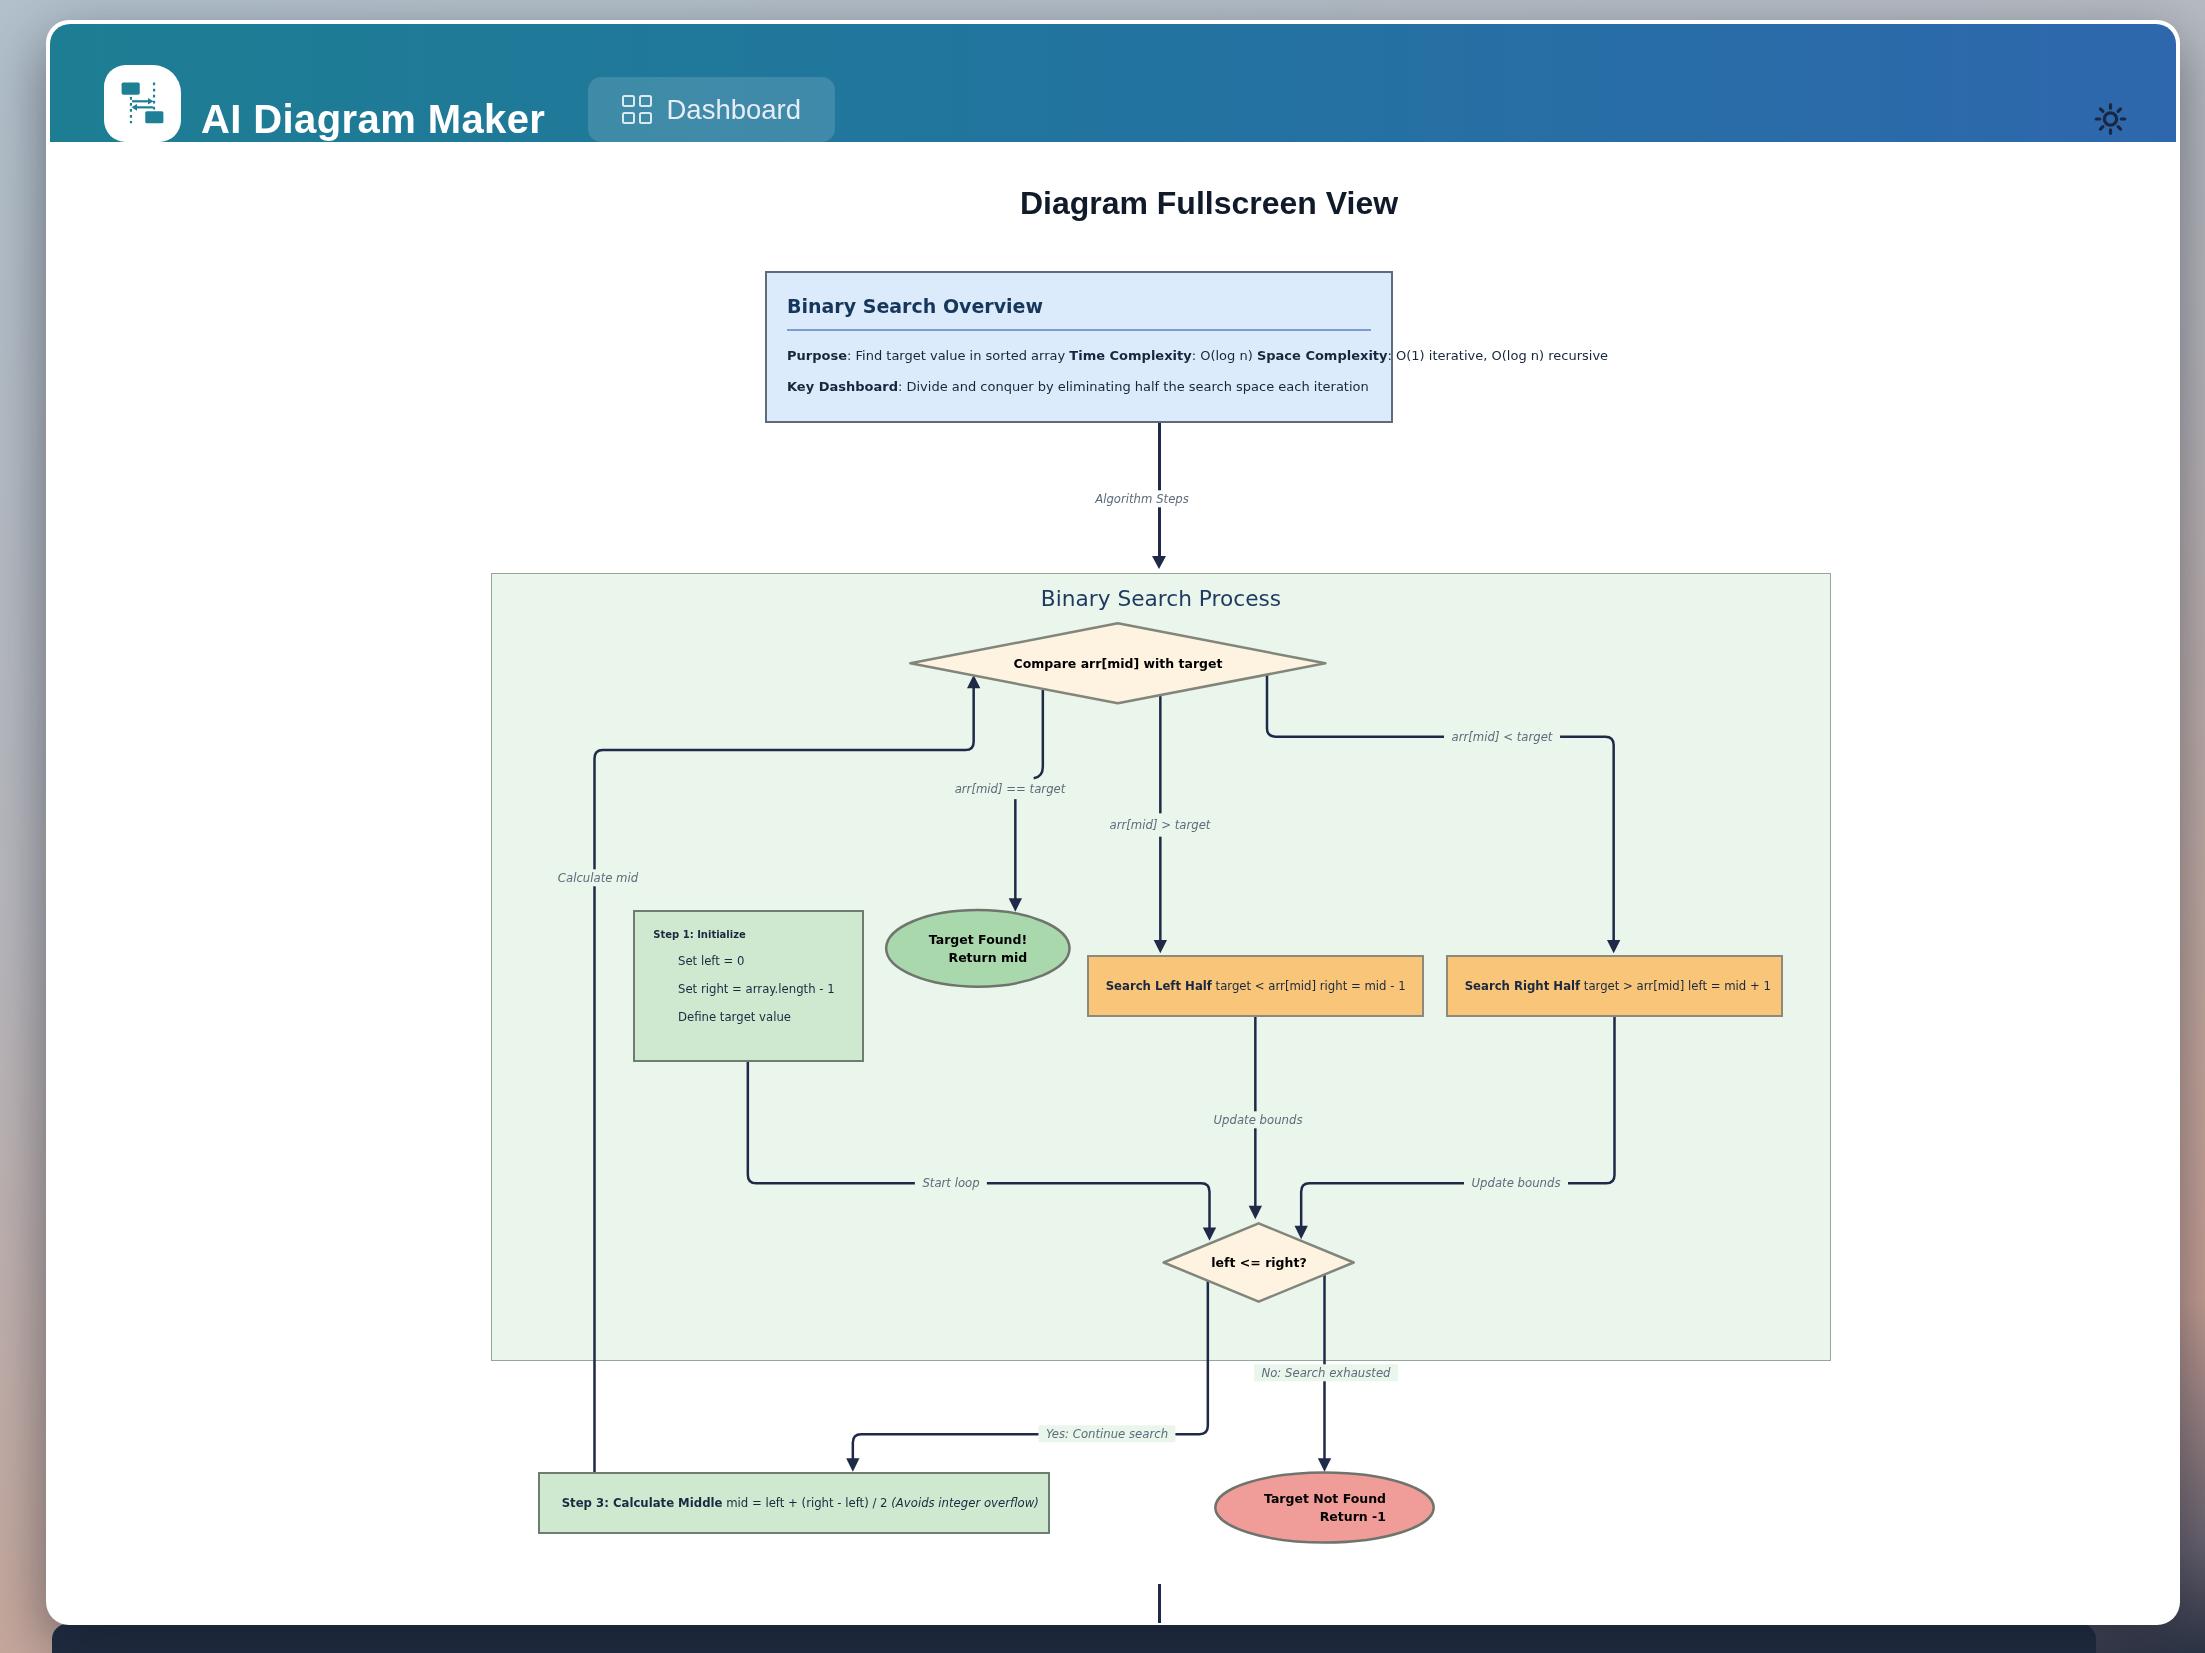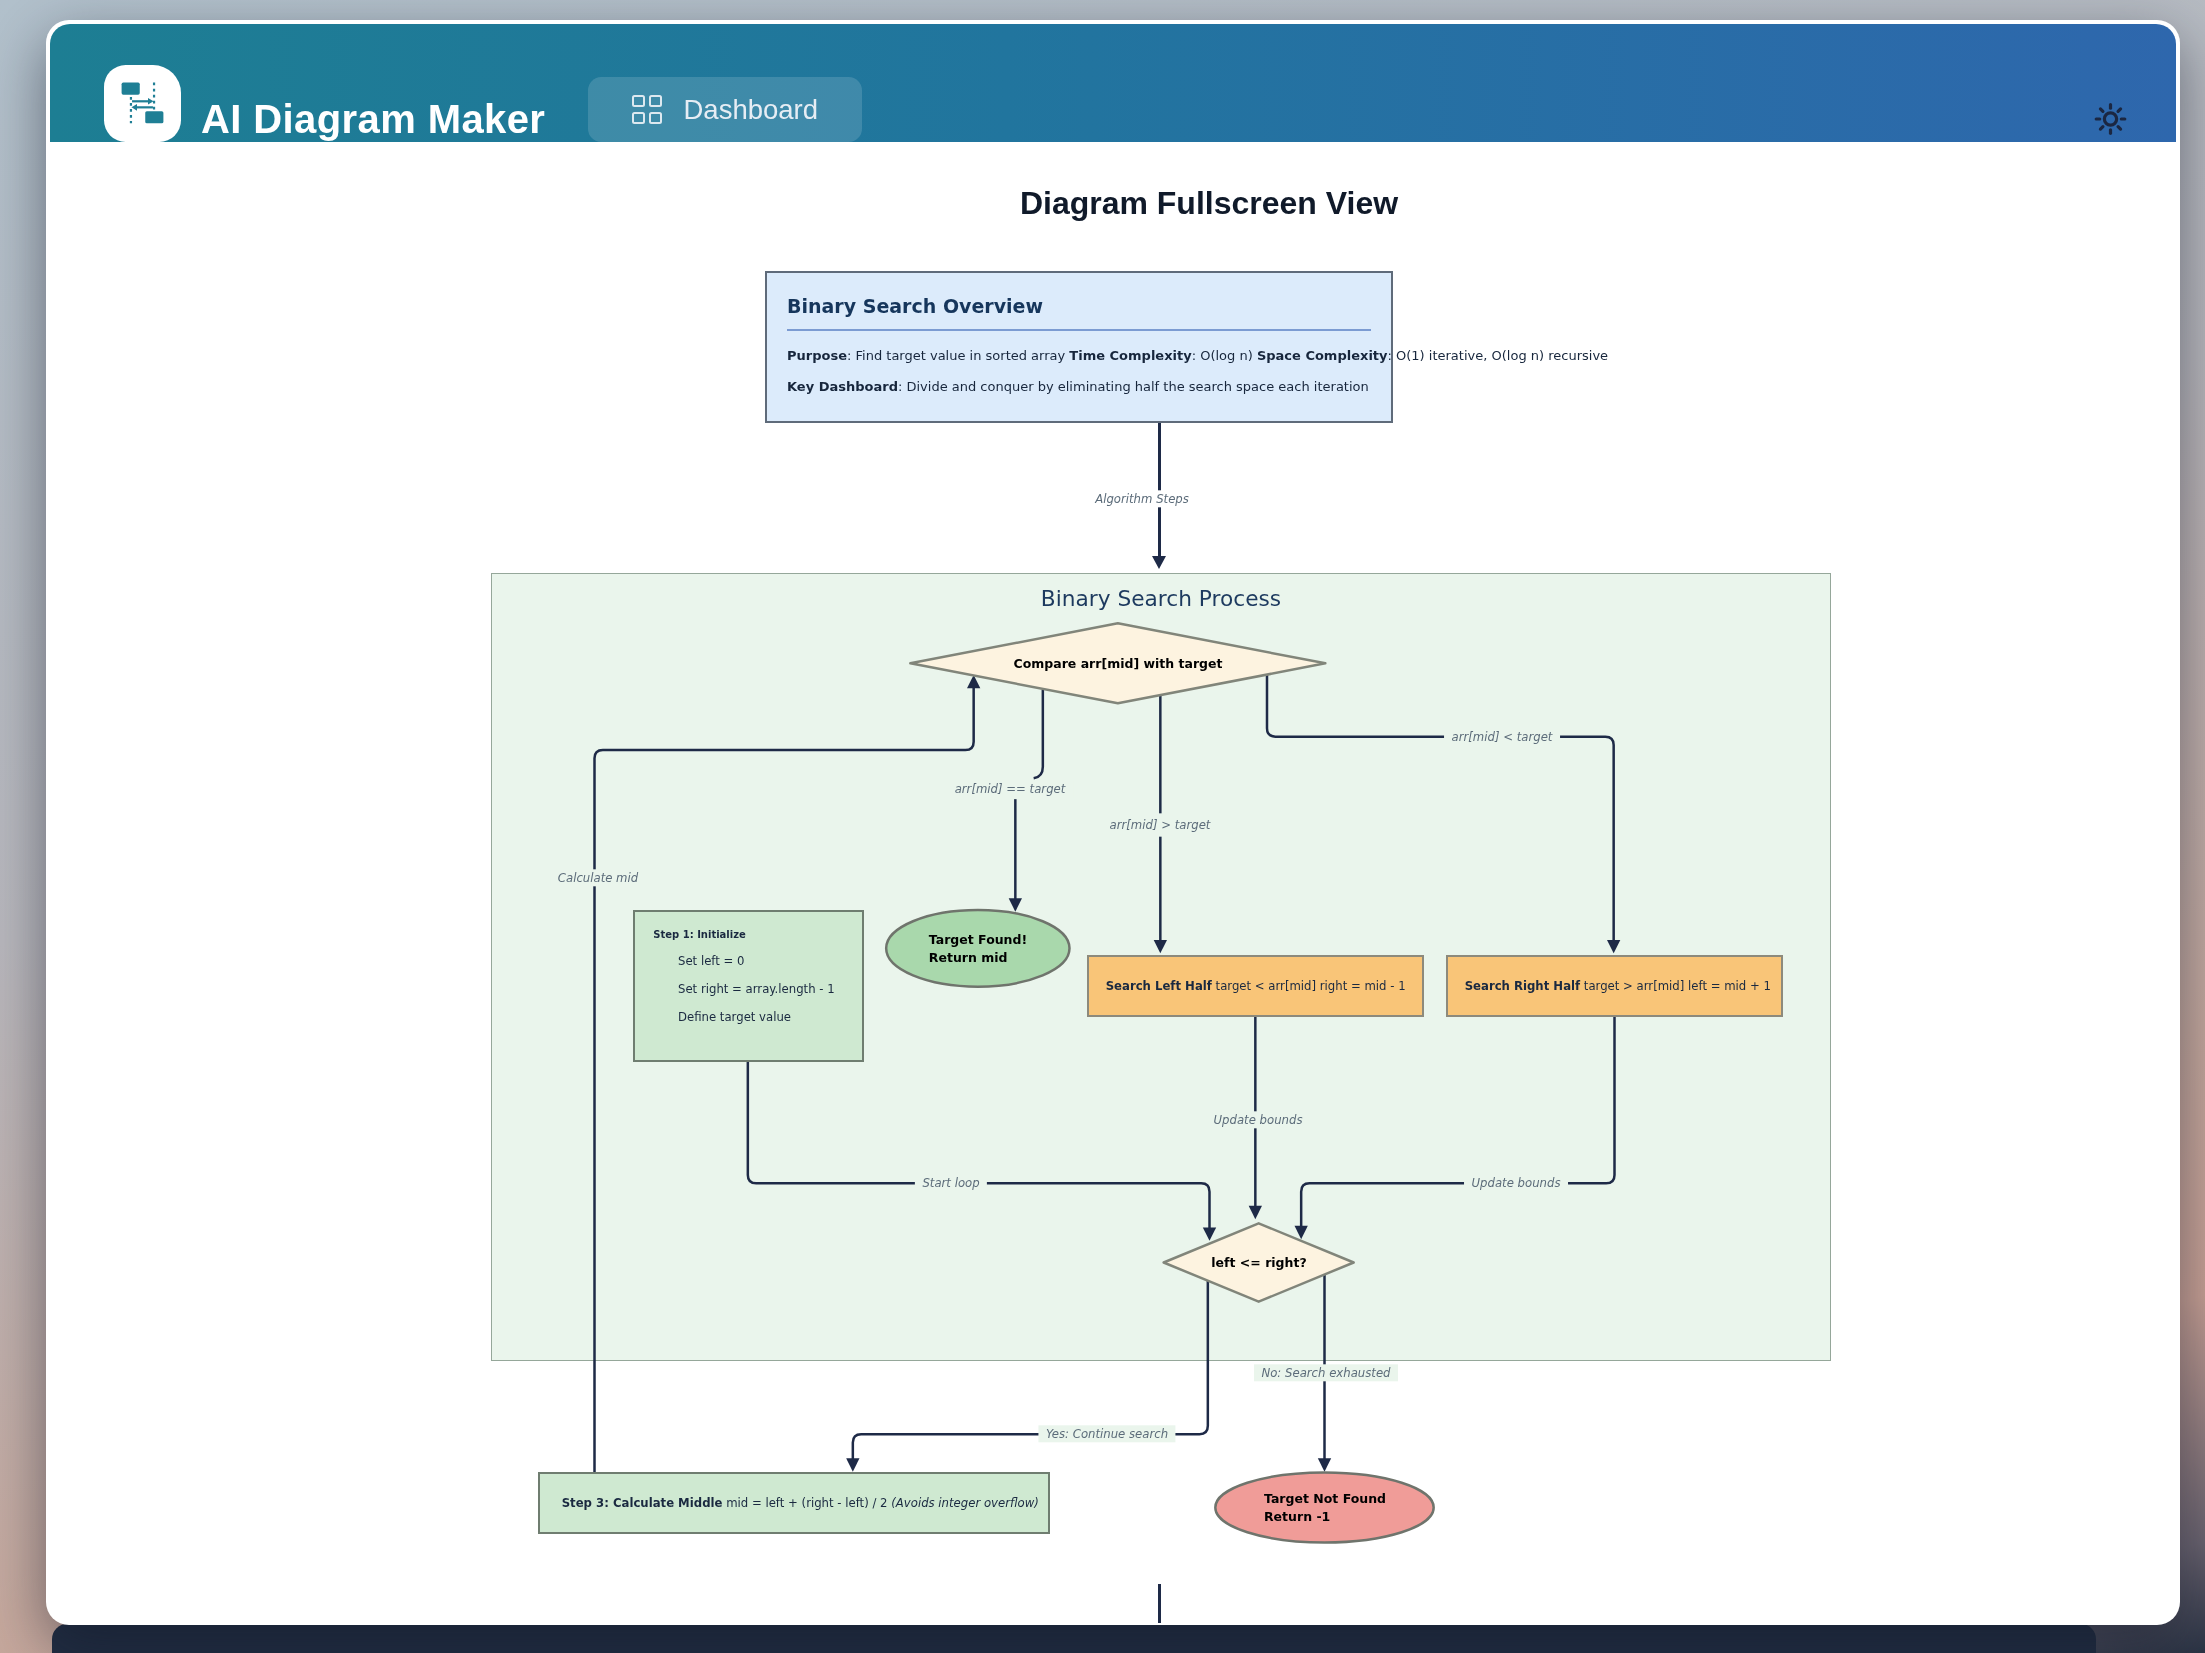--- a/index.html
+++ b/index.html
@@ -12,22 +12,22 @@
   .card{position:absolute;left:46px;top:20px;width:2134px;height:1605px;background:#ffffff;
       border-radius:23px;box-shadow:0 20px 58px rgba(18,24,40,.5);z-index:2;}
   
   .header{position:absolute;left:50px;top:24px;width:2126px;height:118px;z-index:3;
       border-radius:20px 20px 0 0;display:flex;align-items:flex-end;padding:0 0 0 54px;box-sizing:border-box;
       background:linear-gradient(90deg,#1d7e93 0%,#21759e 45%,#2e67ad 100%);}
   .logo{width:77px;height:77px;background:#ffffff;border-radius:21.7px 28px 21.7px 21.7px;flex:0 0 auto;
       display:flex;align-items:center;justify-content:center;}
   .brand{color:#ffffff;font-size:40px;font-weight:bold;margin-left:20px;letter-spacing:0.4px;
       font-family:"Liberation Sans",sans-serif;white-space:nowrap;}
-  .nav-btn{margin-left:43px;height:65px;padding:0 44px;border-radius:13.3px;background:rgba(255,255,255,.14);
-      display:flex;align-items:center;gap:22px;cursor:pointer;border:0;}
+  .nav-btn{margin-left:43px;height:65px;padding:0 34px;border-radius:13.3px;background:rgba(255,255,255,.14);
+      display:flex;align-items:center;gap:15px;cursor:pointer;border:0;}
   .nav-btn .grid{display:grid;grid-template-columns:12.5px 12.5px;grid-template-rows:12.5px 12.5px;gap:4.2px;}
   .nav-btn .grid span{border:2.9px solid #dde9f0;border-radius:2.5px;display:block;}
   .nav-btn .lbl{color:#e6edf4;font-size:27.5px;font-family:"Liberation Sans",sans-serif;}
   .spacer{flex:1;}
   .theme-btn{margin-right:42px;width:47px;height:47px;background:transparent;border:0;cursor:pointer;
       display:flex;align-items:center;justify-content:center;}
   
   .page-title{position:absolute;left:213px;top:185px;width:1992px;text-align:center;z-index:3;
       font-size:32px;font-weight:bold;color:#101a2a;font-family:"Liberation Sans",sans-serif;}
   
@@ -48,21 +48,21 @@
   
   .flow{position:absolute;left:491px;top:573px;width:1340px;height:788px;box-sizing:border-box;z-index:3;
       background:#eaf5ec;border:1.7px solid #95a79a;}
   .flow-title{position:absolute;left:0;top:11.7px;width:100%;text-align:center;font-size:21.7px;font-weight:500;
       color:#1d3a5f;z-index:4;}
   .flow svg{position:absolute;left:0;top:0;z-index:3;}
   .node{position:absolute;box-sizing:border-box;z-index:4;color:#1a2940;}
   .rect-node{border:2.5px solid #6f7d70;background:#cfe9d1;}
   .orange-node{border:2.5px solid #8d8a7c;background:#f9c578;display:flex;align-items:center;padding:0 16.7px;
       font-size:11.7px;white-space:nowrap;}
-  .shape-lbl{position:absolute;z-index:5;text-align:left;transform:translate(-50%,-50%);
+  .shape-lbl{position:absolute;z-index:5;text-align:right;transform:translate(-50%,-50%);
       font-weight:bold;white-space:nowrap;}
   .step1-title{font-weight:bold;font-size:10px;margin:16.7px 0 0 18.3px;}
   .step1-item{font-size:11.7px;margin:14px 0 0 43px;}
   .step3{display:flex;align-items:center;padding:0 21.7px;font-size:11.7px;white-space:nowrap;}
 </style>
 </head>
 <body>
 
 <div id="app">
 

